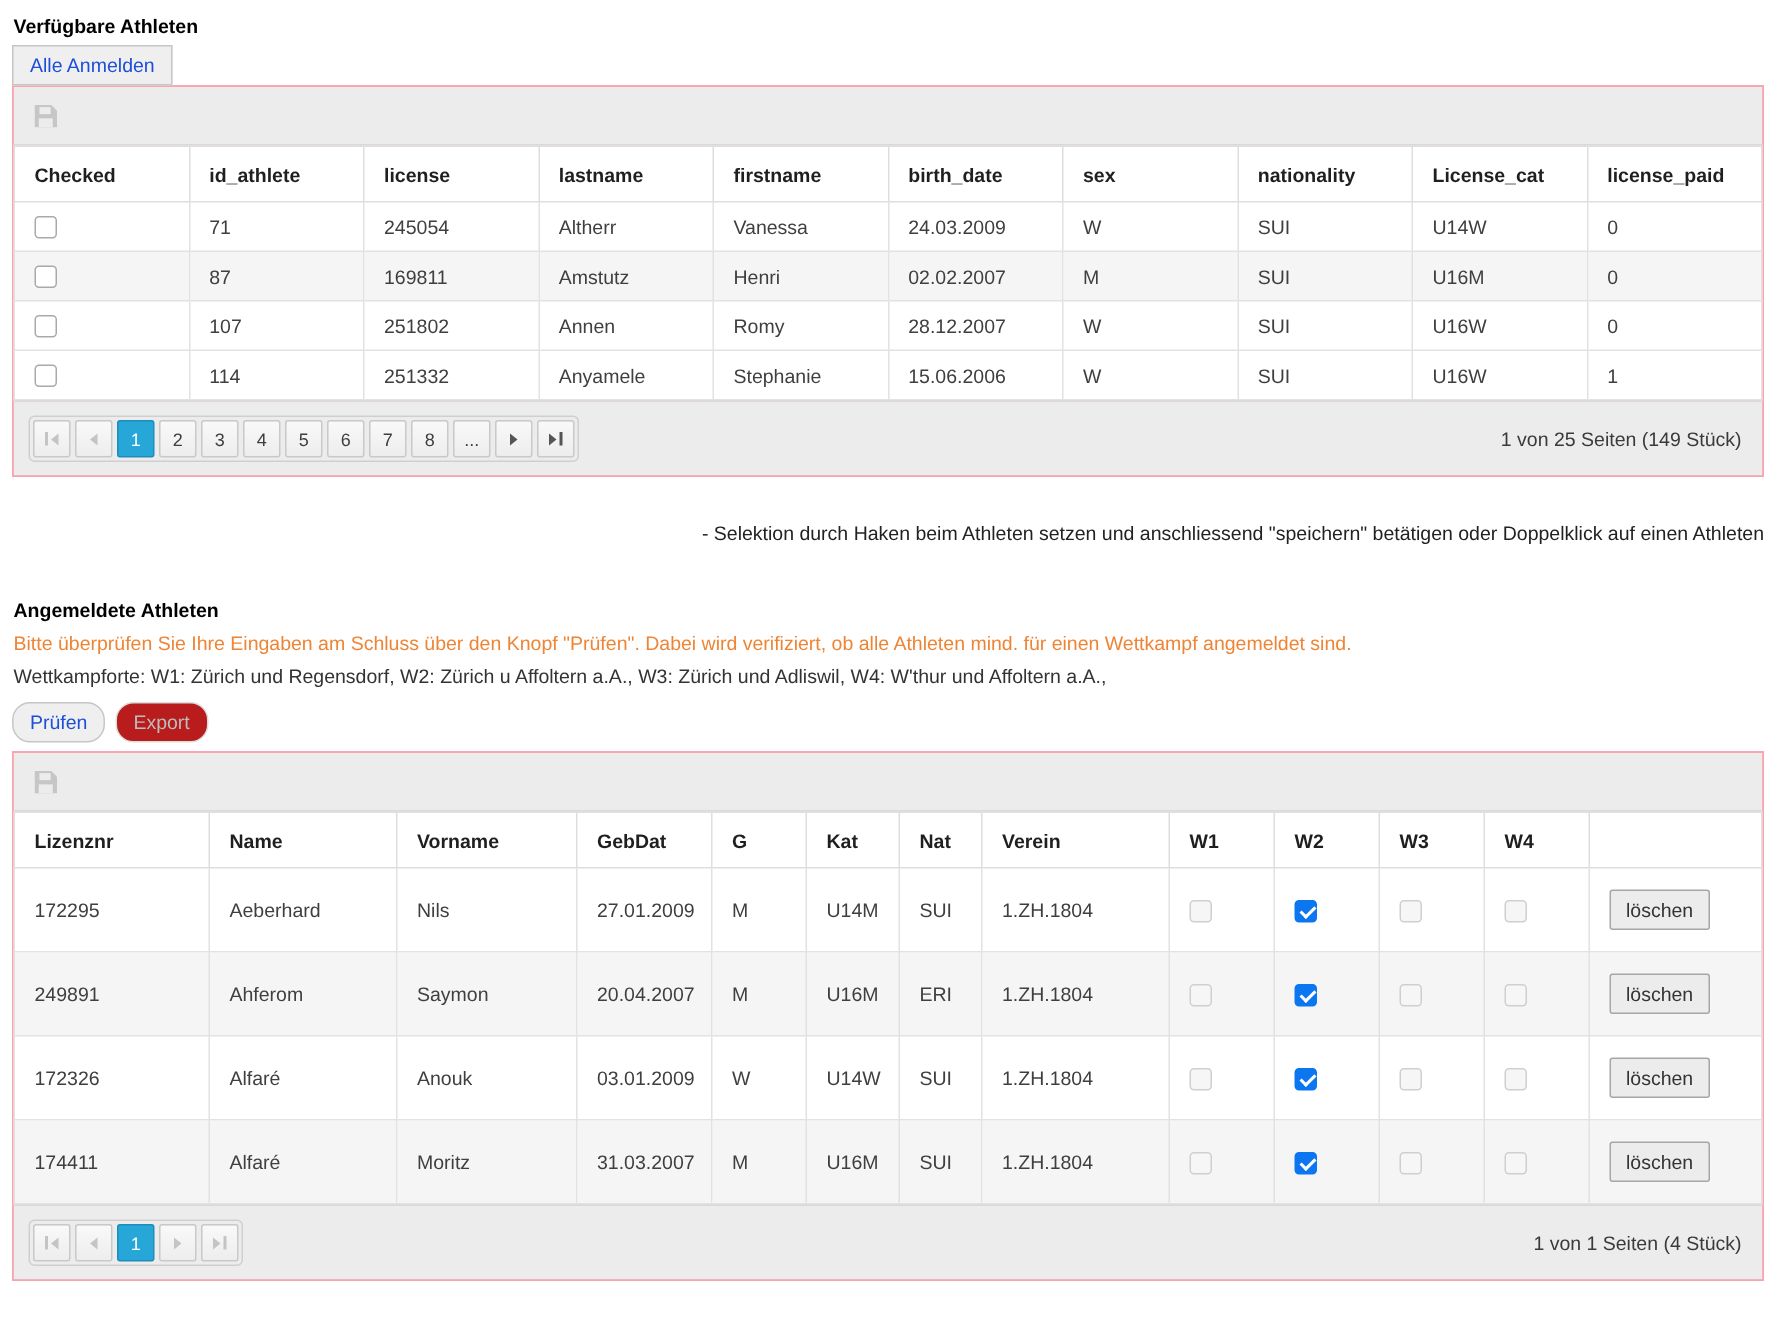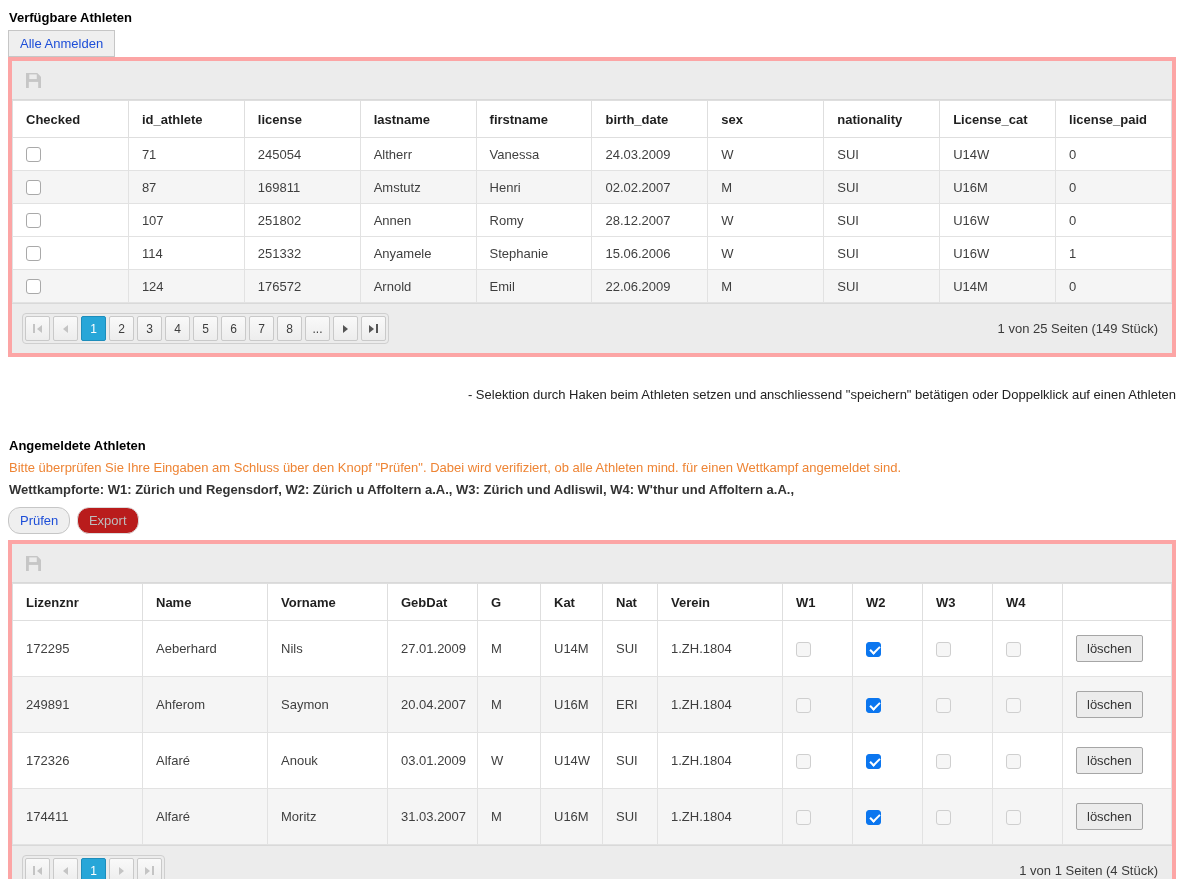--- a/index.html
+++ b/index.html
@@ -30,21 +30,21 @@
     vertical-align: bottom;
   }
   .btn.disabled {
     color: #bdbdbd;
     background: #b91c1c;
     border-color: #dcdcdc;
     cursor: default;
   }
 
   .grid {
-    border: 4px solid #fca5a5;
+    border: 1px solid #fca5a5;
     background: #ec4899;
   }
   .toolbar {
     background: #ececec;
     border-bottom: 1px solid #d9d9d9;
     padding: 11px 14px;
     height: 39px;
     display: flex;
     align-items: center;
   }
@@ -156,21 +156,21 @@
   .bar { width: 2px; height: 9px; background: #555; }
   .bar.gap-l { margin-left: 2px; }
   .bar.gap-r { margin-right: 2px; }
   .pg-btn.disabled .tri.left  { border-right-color: #c4c4c4; }
   .pg-btn.disabled .tri.right { border-left-color: #c4c4c4; }
   .pg-btn.disabled .bar { background: #c4c4c4; }
   .pager-info { color: #3a3a3a; font-size: 13px; padding-right: 4px; }
 
   .hint-text { color: #222; margin: 30px 0 36px 1px; text-align: right; }
   .warning-text { color: #ee8434; margin: 1px 0 2px 1px; line-height: 20px; }
-  .venues-text { color: #333; margin: 0 0 7px 1px; line-height: 20px; font-weight: bold; }
+  .venues-text { color: #333; margin: 0 0 7px 1px; line-height: 20px; }
   .action-buttons { margin-bottom: 6px; }
   .action-buttons .btn { margin-right: 3px; border-radius: 12px; }
 </style>
 </head>
 <body>
 
 
 
 
 <div class="section-title">Verfügbare Athleten</div>
@@ -243,32 +243,20 @@
           <td><span class="checkbox"></span></td>
           <td>114</td>
           <td>251332</td>
           <td>Anyamele</td>
           <td>Stephanie</td>
           <td>15.06.2006</td>
           <td>W</td>
           <td>SUI</td>
           <td>U16W</td>
           <td>1</td>
-        </tr>
-        <tr class="alt">
-          <td><span class="checkbox"></span></td>
-          <td>124</td>
-          <td>176572</td>
-          <td>Arnold</td>
-          <td>Emil</td>
-          <td>22.06.2009</td>
-          <td>M</td>
-          <td>SUI</td>
-          <td>U14M</td>
-          <td>0</td>
         </tr>
       </tbody>
   </table>
   <div class="pager-bar">
     <span class="pager" id="available-pager">
         <span class="pg-btn nav disabled">
           <span class="bar gap-r"></span>
           <span class="tri left"></span>
         </span>
         <span class="pg-btn nav disabled">

